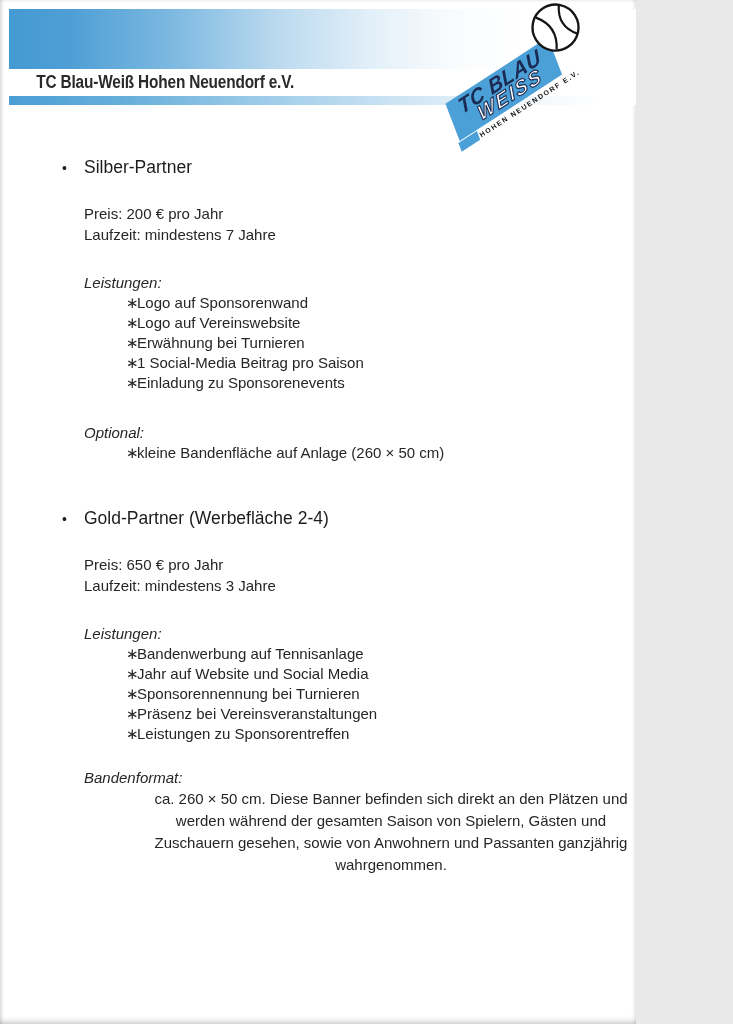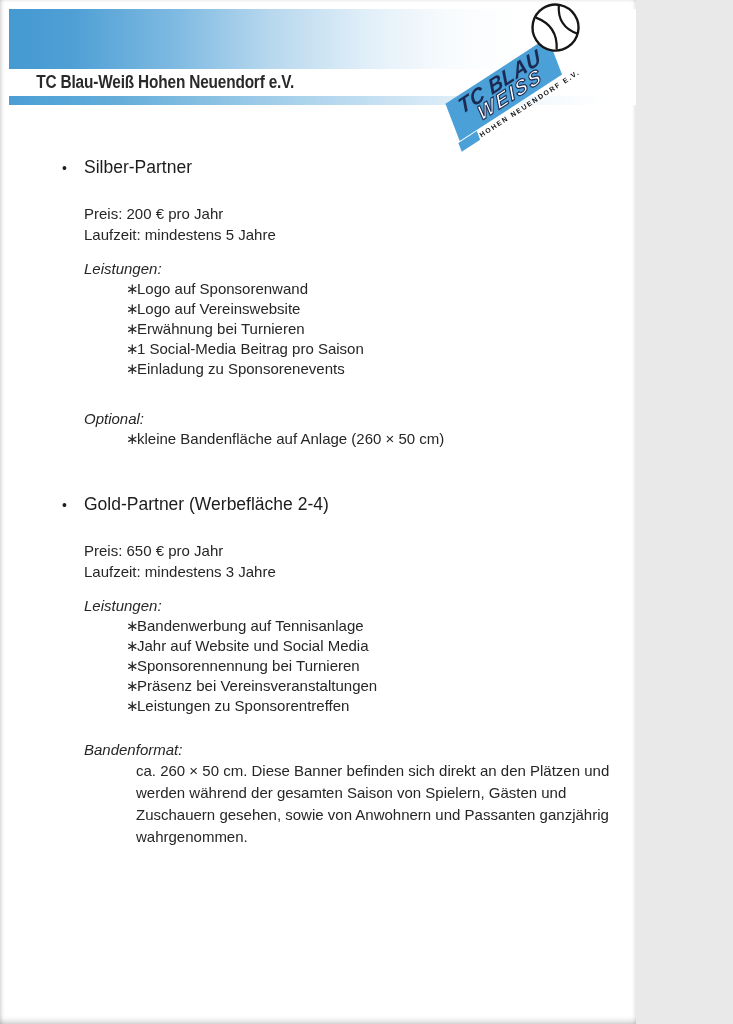--- a/index.html
+++ b/index.html
@@ -84,31 +84,31 @@
     color:#262626; font-size:15px;
   }
   .sec-heading { display:flex; align-items:baseline; line-height:22px; }
   .sec-heading .bullet { width:22px; font-size:14px; color:#1e1e1e; }
   .sec-heading h2 { font-size:17.5px; font-weight:400; color:#1c1c1c; letter-spacing:0; }
 
   .block { margin-left:22px; }
   .line  { line-height:21px; }
   .pricing { margin-top:24px; }
   .label { font-style:italic; line-height:20px; }
-  .lbl-benefits { margin-top:14px; }
+  .lbl-benefits { margin-top:28px; }
   .lbl-optional { margin-top:30px; }
   .lbl-format   { margin-top:24px; }
 
   ul.items { list-style:none; margin-left:64px; }
   ul.items li { display:flex; line-height:20px; }
   ul.items .marker { width:11px; color:#2c2c2c; }
 
   .sec-gold { margin-top:44px; }
   .format-text {
-    margin-left:74px; width:510px; line-height:22px;
+    margin-left:74px; width:510px; line-height:22px;text-align:center;
   }
 </style>
 </head>
 <body>
 
 <div class="page">
 
   <div class="band-top"></div>
   <div class="band-title">
     <span class="club-name">TC Blau-Weiß Hohen Neuendorf e.V.</span>
@@ -133,21 +133,21 @@
   <div class="content">
 
     <section>
       <div class="sec-heading">
         <span class="bullet">•</span>
         <h2>Silber-Partner</h2>
       </div>
 
       <div class="block pricing">
         <div class="line">Preis: 200 € pro Jahr</div>
-        <div class="line">Laufzeit: mindestens 5 Jahre</div>
+        <div class="line">Laufzeit: mindestens 7 Jahre</div>
       </div>
 
       <div class="block label lbl-benefits">Leistungen:</div>
       <ul class="items">
         <li>
           <span class="marker">∗</span>
           <span>Logo auf Sponsorenwand</span>
         </li>
         <li>
           <span class="marker">∗</span>

